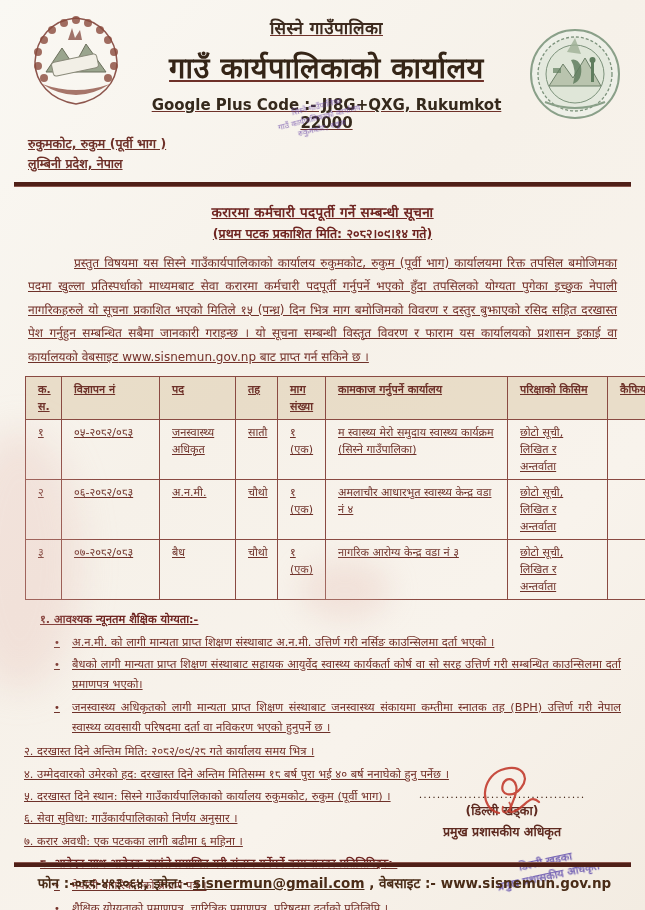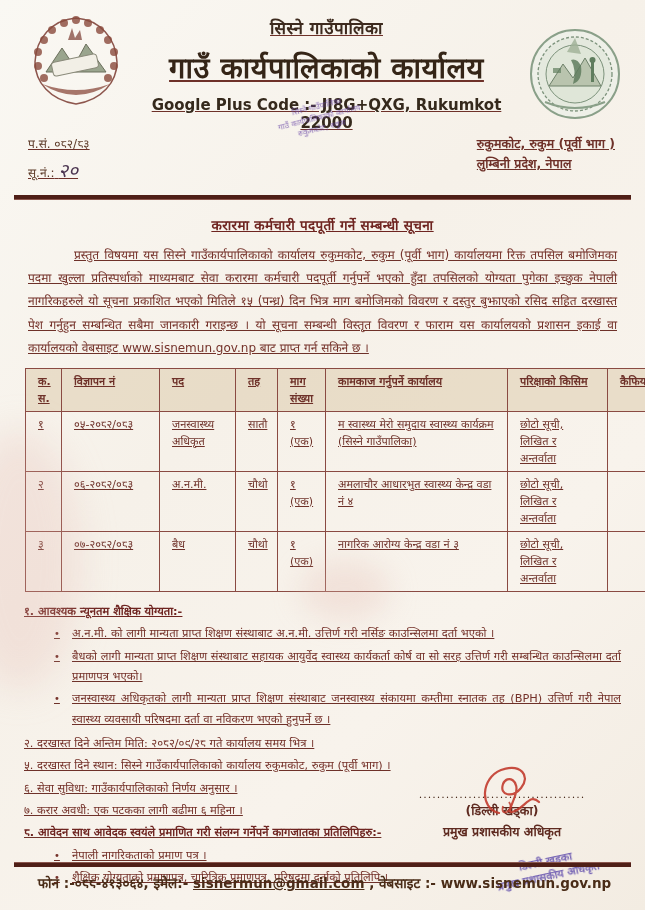--- a/index.html
+++ b/index.html
@@ -52,21 +52,21 @@
   .tapasil{margin:8px 0 0 24px;font-size:12px;font-weight:bold;text-decoration:underline;color:#6e2420;}
 
   
   table.vac{border-collapse:collapse;table-layout:fixed;margin:7px 20px 0 25px;width:600px;font-size:11px;color:#6e3129;}
   table.vac th,table.vac td{border:1.4px solid #8a4a42;padding:4px 12px;vertical-align:top;text-align:left;line-height:1.55;}
   table.vac th{background:rgba(214,196,160,.45);font-weight:bold;}
   table.vac td{height:40px;}
 
   
   .secs{margin:10px 24px 0 24px;font-size:11.3px;line-height:1.8;color:#743129;}
-  .sec-head{font-weight:bold;color:#6e2420;}
+  .sec-head{font-weight:bold;color:#6e2420;margin-left:16px;}
   .sec-head.u{text-decoration:underline;}
   .bullets{margin:2px 0 4px 0;}
   .bullet{display:flex;margin:0 0 2px 30px;}
   .bullet .dot{flex:0 0 18px;font-size:10px;padding-top:1px;}
   .bullet .bt{flex:1;text-align:justify;}
   .numitem{margin-top:2px;}
 
   
   .sig{position:absolute;right:38px;top:788px;width:210px;text-align:center;}
   .sig svg{position:absolute;left:72px;top:-30px;}
@@ -136,42 +136,36 @@
         <path d="M48 36 q6 10 2 24 q10 -4 8 -18 q-4 -8 -10 -6 Z" fill="#5f7d5e" opacity=".85"></path>
         <rect x="68" y="38" width="3" height="20" fill="#5f7d5e"></rect>
         <circle cx="69.5" cy="36" r="3" fill="#5f7d5e"></circle>
         <rect x="30" y="44" width="8" height="5" fill="#5f7d5e" opacity=".7"></rect>
         <path d="M22 78 Q52 90 82 78" fill="none" stroke="#8aa089" stroke-width="2"></path>
       </svg>
     </div>
   </div>
 
   <div class="hdr-sub">
-    <div class="refs">
-      <div>प.सं. ०८२/८३</div>
-      <div>
-        <span>सू.नं.:</span>
-        <span class="hand">२०</span>
-      </div>
-    </div>
     <div class="addr">
       <div>रुकुमकोट, रुकुम (पूर्वी भाग )</div>
       <div>लुम्बिनी प्रदेश, नेपाल</div>
     </div>
   </div>
 
   <div class="stamp-recv">
     <div>सिस्ने गाउँपालिका</div>
     <div>गाउँ कार्यपालिकाको कार्यालय</div>
     <div>रुकुमकोट, रुकुम</div>
   </div>
 
   <div class="rule-top"></div>
 
   <div class="ntitle">करारमा कर्मचारी पदपूर्ती गर्ने सम्बन्धी सूचना</div>
+  <div class="nsub">(प्रथम पटक प्रकाशित मिति: २०८२।०९।१४ गते)</div>
 
   <div class="para">
     <span class="indent"></span><span>प्रस्तुत विषयमा यस सिस्ने गाउँकार्यपालिकाको कार्यालय रुकुमकोट, रुकुम (पूर्वी भाग) कार्यालयमा रिक्त तपसिल बमोजिमका पदमा खुल्ला प्रतिस्पर्धाको माध्यमबाट सेवा करारमा कर्मचारी पदपूर्ती गर्नुपर्ने भएको हुँदा तपसिलको योग्यता पुगेका इच्छुक नेपाली नागरिकहरुले यो सूचना प्रकाशित भएको मितिले १५ (पन्ध्र) दिन भित्र माग बमोजिमको विवरण र दस्तुर बुझाएको रसिद सहित दरखास्त पेश गर्नुहुन सम्बन्धित सबैमा जानकारी गराइन्छ । यो सूचना सम्बन्धी विस्तृत विवरण र फाराम यस कार्यालयको प्रशासन इकाई वा कार्यालयको वेबसाइट</span>
     <a class="doclink" href="#">www.sisnemun.gov.np</a><span> बाट प्राप्त गर्न सकिने छ ।</span>
   </div>
 
 
   <table class="vac">
     <colgroup>
       <col style="width:36px">
@@ -239,20 +233,21 @@
       <div class="bullet">
           <span class="dot">•</span>
           <span class="bt">बैधको लागी मान्यता प्राप्त शिक्षण संस्थाबाट सहायक आयुर्वेद स्वास्थ्य कार्यकर्ता कोर्ष वा सो सरह उत्तिर्ण गरी सम्बन्धित काउन्सिलमा दर्ता प्रमाणपत्र भएको।</span>
         </div>
       <div class="bullet">
           <span class="dot">•</span>
           <span class="bt">जनस्वास्थ्य अधिकृतको लागी मान्यता प्राप्त शिक्षण संस्थाबाट जनस्वास्थ्य संकायमा कम्तीमा स्नातक तह (BPH) उत्तिर्ण गरी नेपाल स्वास्थ्य व्यवसायी परिषदमा दर्ता वा नविकरण भएको हुनुपर्ने छ ।</span>
         </div>
     </div>
     <div class="numitem">२. दरखास्त दिने अन्तिम मिति: २०८२/०९/२८ गते कार्यालय समय भित्र ।</div>
+    <div class="numitem">४. उम्मेदवारको उमेरको हद: दरखास्त दिने अन्तिम मितिसम्म १८ बर्ष पुरा भई ४० बर्ष ननाघेको हुनु पर्नेछ ।</div>
     <div class="numitem">५. दरखास्त दिने स्थान: सिस्ने गाउँकार्यपालिकाको कार्यालय रुकुमकोट, रुकुम (पूर्वी भाग) ।</div>
     <div class="numitem">६. सेवा सुविधा: गाउँकार्यपालिकाको निर्णय अनुसार ।</div>
     <div class="numitem">७. करार अवधी: एक पटकका लागी बढीमा ६ महिना ।</div>
     <div class="sec-head numitem">८. आवेदन साथ आवेदक स्वयंले प्रमाणित गरी संलग्न गर्नेपर्ने कागजातका प्रतिलिपिहरु:-</div>
     <div class="bullets">
       <div class="bullet">
           <span class="dot">•</span>
           <span class="bt">नेपाली नागरिकताको प्रमाण पत्र ।</span>
         </div>
       <div class="bullet">

